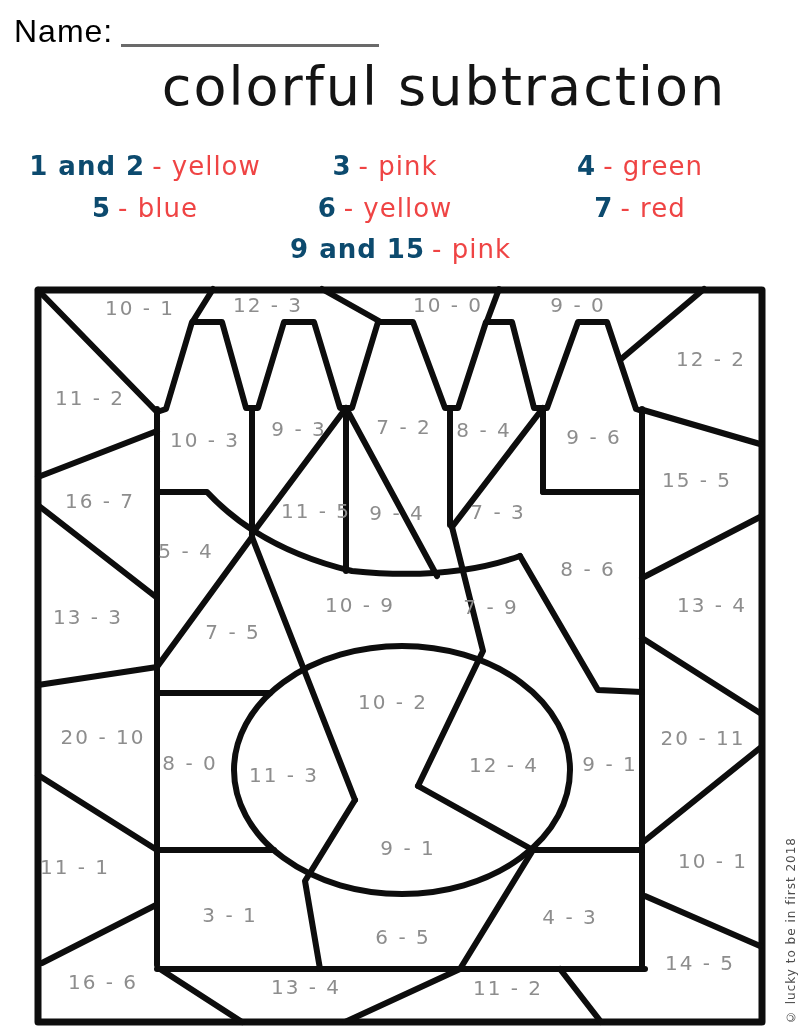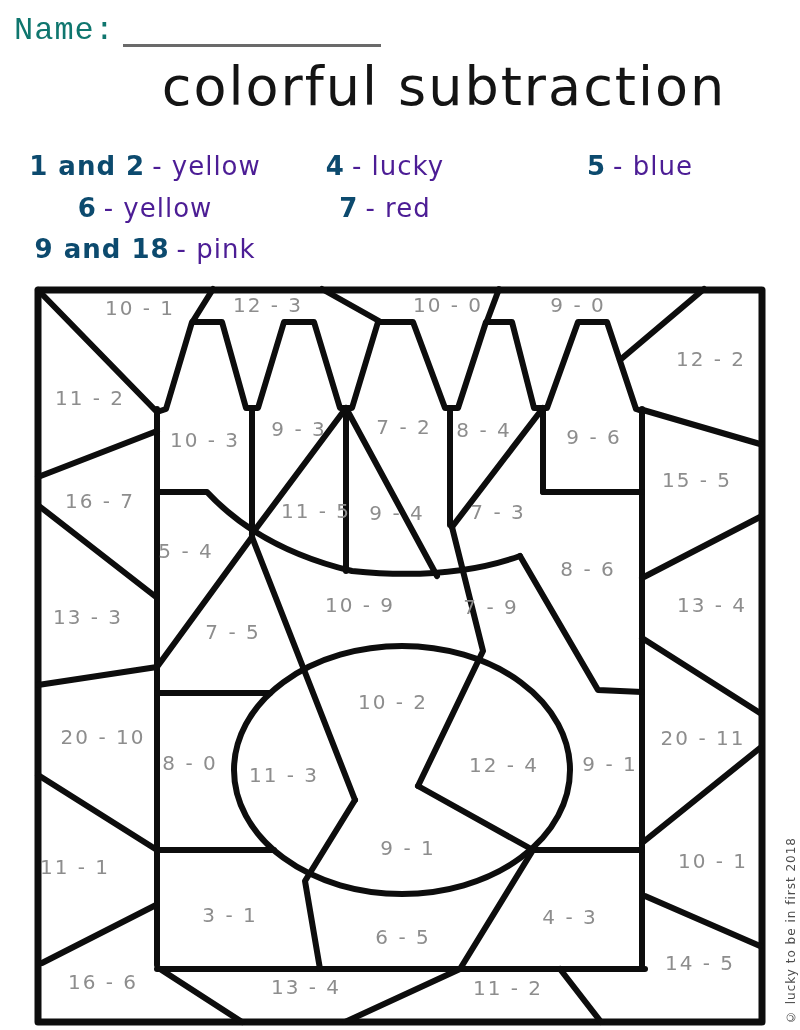--- a/index.html
+++ b/index.html
@@ -4,36 +4,36 @@
 <style>
   html,body{margin:0;padding:0;background:#e8e8e8;}
   .page{
     position:relative;width:800px;height:1030px;margin:0 auto;
     background:#ffffff;overflow:hidden;
     font-family:"DejaVu Sans",sans-serif;
   }
   
   .name-row{position:absolute;top:10px;left:14px;display:flex;align-items:flex-end;}
   .name-label{
-    font-family:Liberation Mono, monospace;font-size:32px;font-weight:400;
-    color:#0f766e;letter-spacing:1px;line-height:1;
+    font-family:Liberation Sans, sans-serif;font-size:32px;font-weight:400;
+    color:#000000;letter-spacing:1px;line-height:1;
   }
   .name-line{display:inline-block;width:258px;height:34px;border-bottom:3px solid #6a6a6a;margin-left:8px;}
   .title{
     position:absolute;top:52px;left:0;width:800px;text-align:center;
     font-size:54px;letter-spacing:2px;color:#141414;font-weight:500;line-height:1.3;margin-left:44px;
   }
   
   .key{
     position:absolute;top:150px;left:0;width:800px;
     display:grid;grid-template-columns:290px 190px 320px;row-gap:9px;
   }
   .kcell{text-align:center;font-size:26px;line-height:1.25;white-space:nowrap;}
   .knum{color:#0c4a6e;font-weight:700;letter-spacing:1px;}
-  .kcol{color:#4c1d95;font-weight:400;letter-spacing:1px;margin-left:7px;}
+  .kcol{color:#ef4444;font-weight:400;letter-spacing:1px;margin-left:7px;}
   
   svg.puzzle{position:absolute;top:0;left:0;}
   svg .ln{fill:none;stroke:#0d0d0d;stroke-width:6;stroke-linecap:round;stroke-linejoin:round;}
   svg .border{stroke-width:7;}
   svg text.cell{
     font-family:"DejaVu Sans",sans-serif;font-size:20px;letter-spacing:2px;
     fill:#8d8d8d;text-anchor:middle;dominant-baseline:middle;
   }
   .copyright{
     position:absolute;right:2px;bottom:6px;
@@ -50,34 +50,37 @@
     <span class="name-label">Name:</span>
     <span class="name-line"></span>
   </div>
   <div class="title">colorful subtraction</div>
 
   <div class="key">
     <div class="kcell">
       <span class="knum">1 and 2</span><span class="kcol">- yellow</span>
     </div>
     <div class="kcell">
-      <span class="knum">4</span><span class="kcol">- lucky</span>
+      <span class="knum">3</span><span class="kcol">- pink</span>
+    </div>
+    <div class="kcell">
+      <span class="knum">4</span><span class="kcol">- green</span>
     </div>
     <div class="kcell">
       <span class="knum">5</span><span class="kcol">- blue</span>
     </div>
     <div class="kcell">
       <span class="knum">6</span><span class="kcol">- yellow</span>
     </div>
     <div class="kcell">
       <span class="knum">7</span><span class="kcol">- red</span>
     </div>
     <div class="kcell"></div>
     <div class="kcell">
-      <span class="knum">9 and 18</span><span class="kcol">- pink</span>
+      <span class="knum">9 and 15</span><span class="kcol">- pink</span>
     </div>
   </div>
 
   <svg id="puzzle-svg" class="puzzle" width="800" height="1030" viewBox="0 0 800 1030">
 
     <rect class="ln border" x="38" y="290" width="724" height="732"></rect>
 
     <path class="ln" d="M157,412 L166,409 L192,322 L222,322 L246,408 L258,408 L284,322 L314,322 L340,408 L352,408 L378,322 L413,322 L445,408 L458,408 L486,322 L512,322 L534,408 L547,408 L578,322 L607,322 L636,409 L642,411"></path>
 
     <path class="ln" d="M157,409 L157,965"></path>

